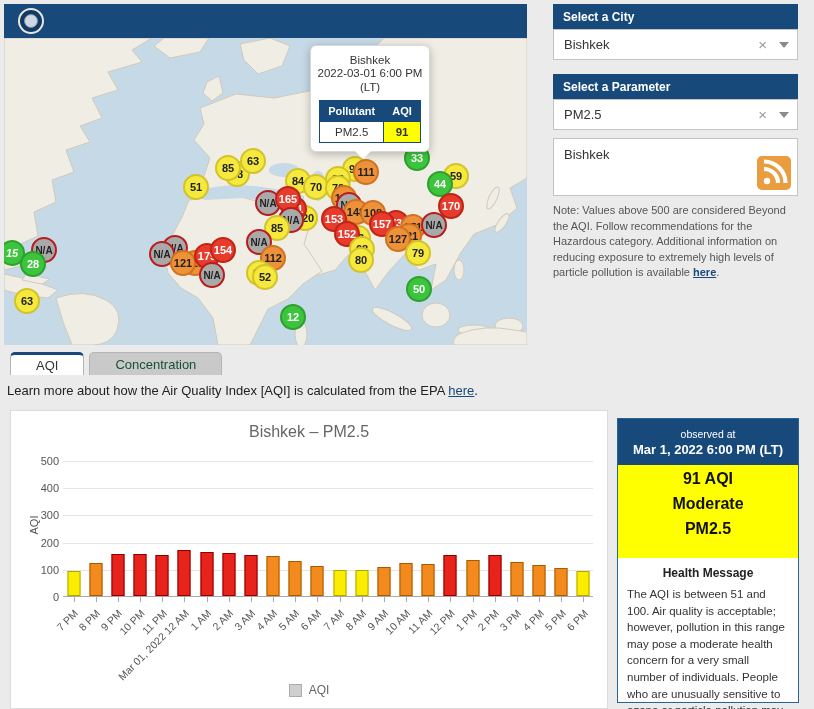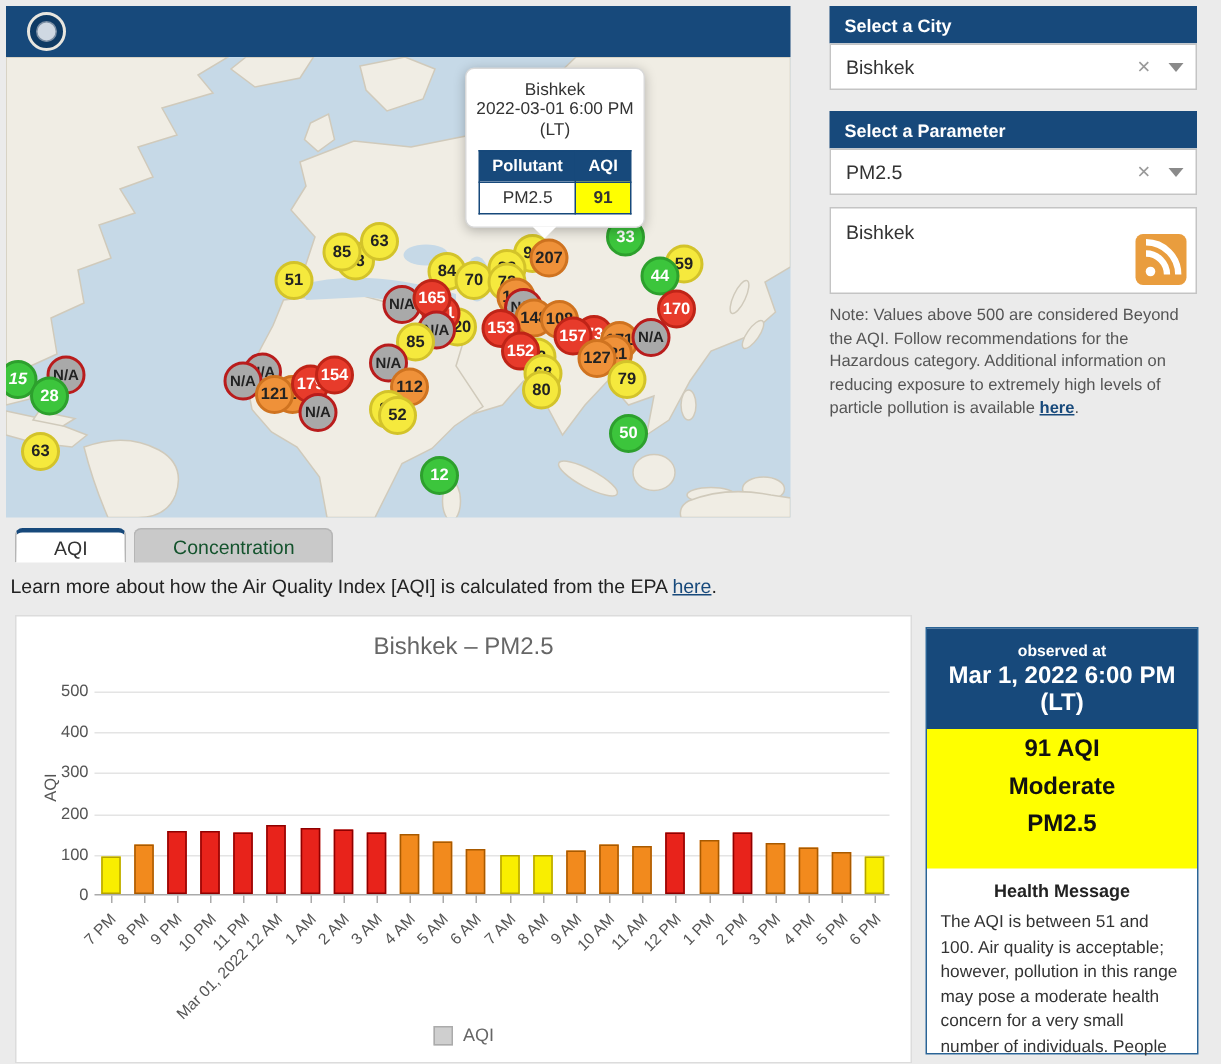--- a/index.html
+++ b/index.html
@@ -68,22 +68,22 @@
   .xtickmark { position:absolute; width:1px; height:5px; background:#aaa; top:136px; }
   .xlab { position:absolute; white-space:nowrap; font-size:10.5px; color:#555; transform:rotate(-45deg); transform-origin:right top; }
   .legend { position:absolute; left:0; right:0; top:272px; display:flex; align-items:center; justify-content:center; gap:7px; }
   .leg-sq { width:13px; height:13px; background:#cfcfcf; border:1px solid #ababab; }
   .leg-t { font-size:12px; color:#666; }
 
   
   .cc { position:absolute; left:617px; top:418px; width:182px; height:285px; background:#fff; border:1px solid #2a6496; }
   .cc-hd { background:#17497b; color:#fff; text-align:center; padding:7px 4px 8px; }
   .cc-hd .t1 { font-size:13.5px; font-weight:bold; }
-  .cc-hd .t2 { font-size:10.5px; font-weight:bold; margin-top:2px; }
-  .cc-hd .t3 { font-size:16px; font-weight:bold; margin-top:2px; }
+  .cc-hd .t2 { font-size:10.5px; font-weight:normal; margin-top:2px; }
+  .cc-hd .t3 { font-size:13px; font-weight:bold; margin-top:2px; }
   .cc-yel { background:#ffff00; text-align:center; padding:1px 4px 17px; color:#111; }
   .cc-yel div { font-size:16px; font-weight:bold; line-height:25px; }
   .cc-health { padding:8px 9px; }
   .cc-health .ht { text-align:center; font-size:12px; font-weight:bold; color:#222; margin-bottom:6px; }
   .cc-health .hp { font-size:11.5px; color:#333; line-height:16.6px; }
 </style>
 </head>
 <body>
 
 <div class="hdr">
@@ -153,21 +153,21 @@
       <div class="mk yellow" style="left: 301px; top: 180px;">120</div>
       <div class="mk red" style="left: 290px; top: 171px;">151</div>
       <div class="mk red" style="left: 284px; top: 161px;">165</div>
       <div class="mk gray" style="left: 287px; top: 182px;">N/A</div>
       <div class="mk yellow" style="left: 273px; top: 190px;">85</div>
       <div class="mk gray" style="left: 255px; top: 204px;">N/A</div>
       <div class="mk orange" style="left: 269px; top: 220px;">112</div>
       <div class="mk yellow" style="left: 255px; top: 235px;">89</div>
       <div class="mk yellow" style="left: 261px; top: 239px;">52</div>
       <div class="mk yellow" style="left: 351px; top: 131px;">91</div>
-      <div class="mk orange" style="left: 362px; top: 134px;">207</div>
+      <div class="mk orange" style="left: 362px; top: 134px;">111</div>
       <div class="mk yellow" style="left: 334px; top: 141px;">88</div>
       <div class="mk yellow" style="left: 334px; top: 150px;">72</div>
       <div class="mk orange" style="left: 340px; top: 160px;">139</div>
       <div class="mk gray" style="left: 345px; top: 167px;">N/A</div>
       <div class="mk orange" style="left: 352px; top: 174px;">148</div>
       <div class="mk orange" style="left: 369px; top: 175px;">108</div>
       <div class="mk red" style="left: 330px; top: 181px;">153</div>
       <div class="mk red" style="left: 392px; top: 185px;">73</div>
       <div class="mk red" style="left: 378px; top: 186px;">157</div>
       <div class="mk yellow" style="left: 354px; top: 200px;">52</div>

